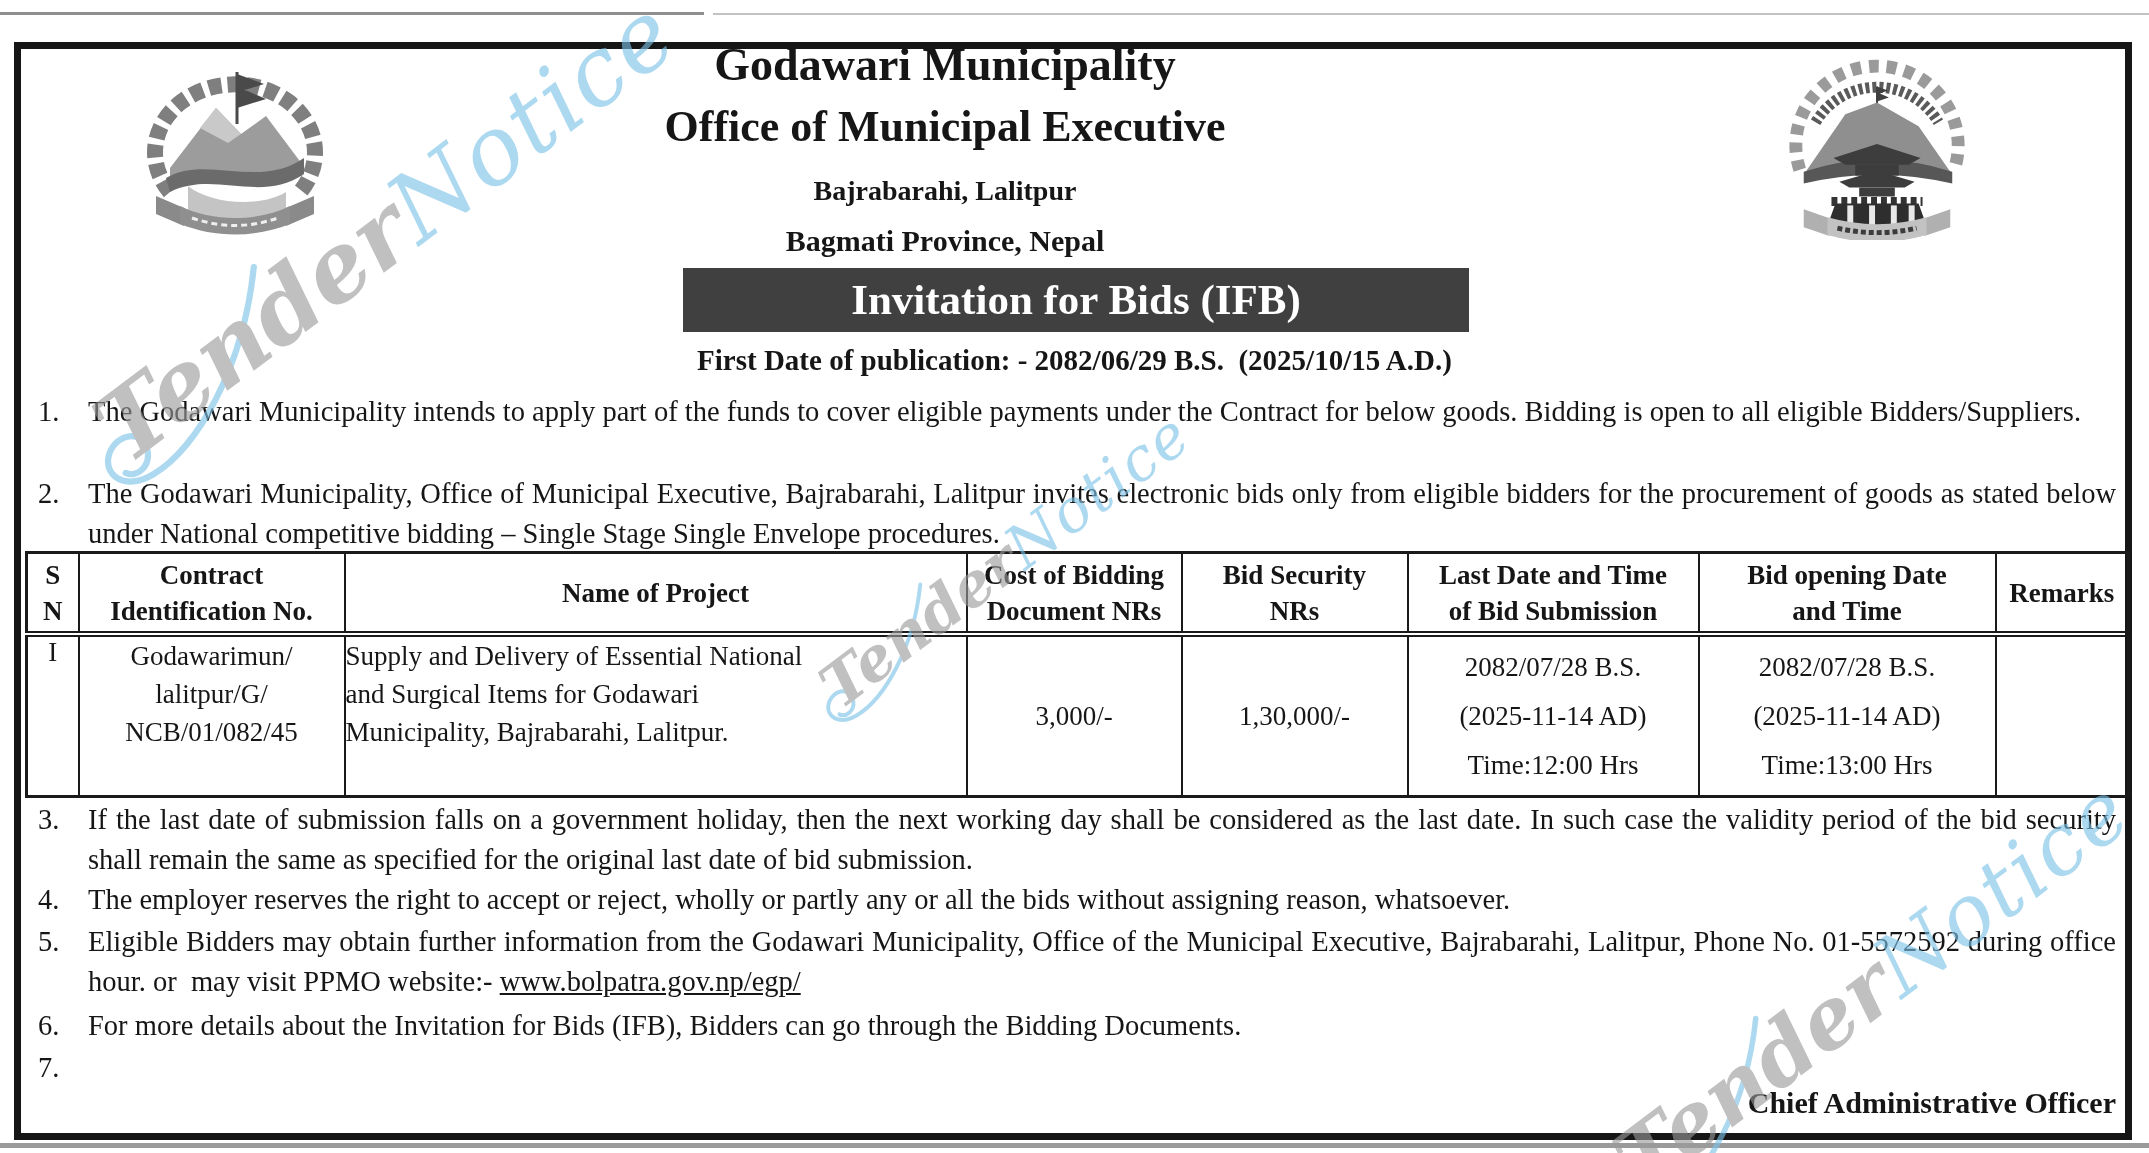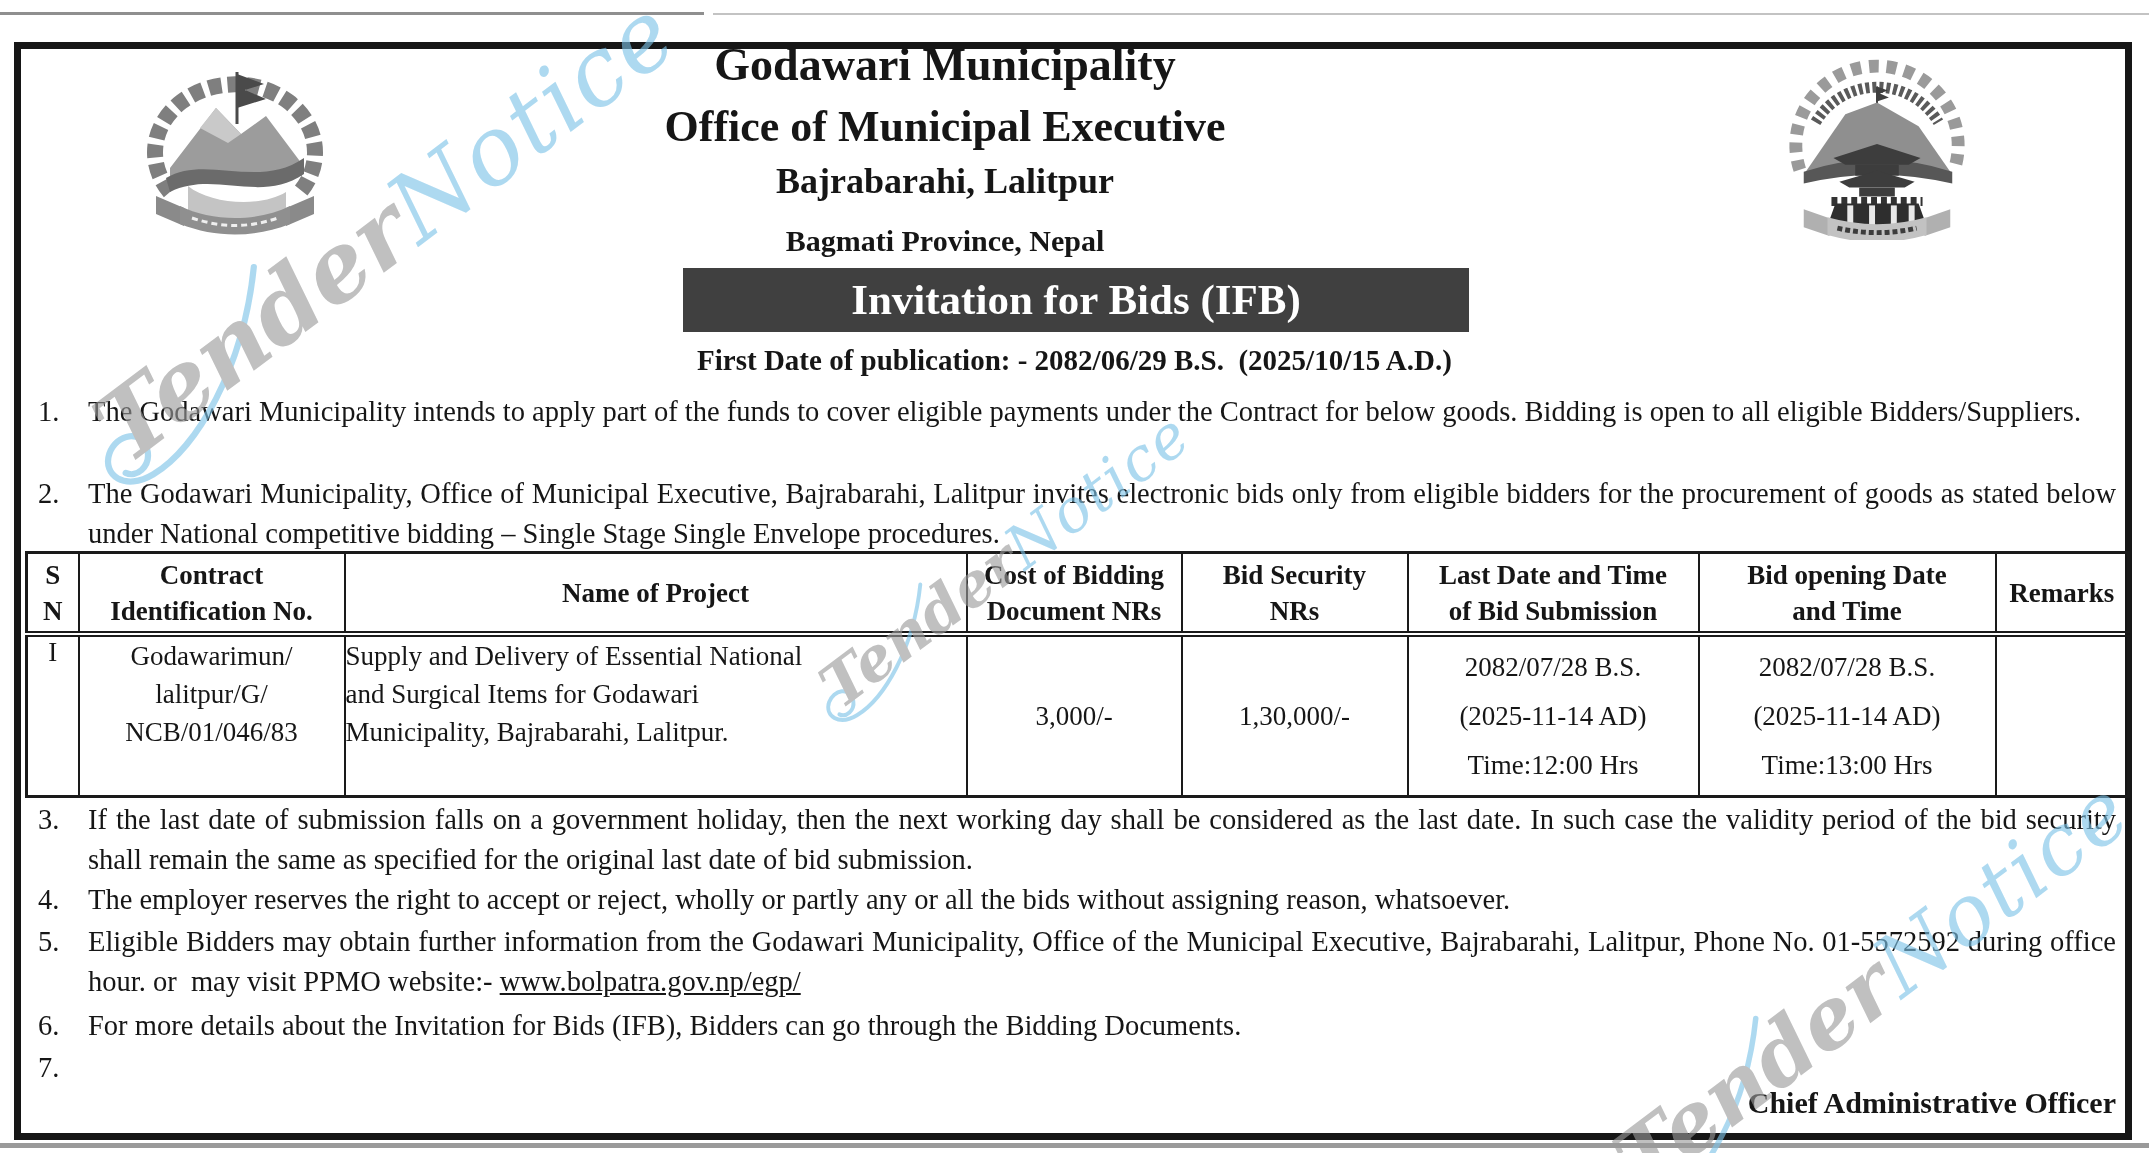--- a/index.html
+++ b/index.html
@@ -16,21 +16,21 @@
   .doc-shadow{position:absolute;left:0;top:1143px;width:2149px;height:5px;background:#9a9a9a;}
 
   
   .emblem-left{position:absolute;left:140px;top:60px;width:190px;height:176px;}
   .emblem-right{position:absolute;left:1778px;top:52px;width:198px;height:188px;}
 
   
   .hline{position:absolute;left:0;width:1890px;text-align:center;font-weight:bold;}
   .h-muni{top:38px;font-size:46px;}
   .h-office{top:101px;font-size:44px;}
-  .h-addr{top:160px;font-size:36px;}
+  .h-addr{top:175px;font-size:28px;}
   .h-prov{top:224px;font-size:30px;}
   .banner{position:absolute;left:683px;top:268px;width:786px;height:64px;background:#404040;
           color:#ffffff;font-weight:bold;font-size:43px;text-align:center;line-height:63px;}
   .pubdate{position:absolute;left:0;top:344px;width:2149px;text-align:center;
            font-weight:bold;font-size:29px;}
 
   
   .clause{position:absolute;left:88px;width:2028px;font-size:28.5px;line-height:40px;
           text-align:justify;}
   .clause .no{position:absolute;left:-50px;top:0;width:42px;text-align:left;}
@@ -178,21 +178,21 @@
           <div>Remarks</div>
           </th>
       </tr>
     </thead>
     <tbody>
       <tr>
         <td class="cell-top tc">I</td>
         <td class="cell-top cell-contract">
           <div>Godawarimun/</div>
           <div>lalitpur/G/</div>
-          <div>NCB/01/046/83</div>
+          <div>NCB/01/082/45</div>
           </td>
         <td class="cell-top cell-project">
           <div>Supply and Delivery of Essential National</div>
           <div>and Surgical Items for Godawari</div>
           <div>Municipality, Bajrabarahi, Lalitpur.</div>
           </td>
         <td class="cell-mid tc">3,000/-</td>
         <td class="cell-mid tc">1,30,000/-</td>
         <td class="cell-mid cell-date">
           <div>2082/07/28 B.S.</div>

